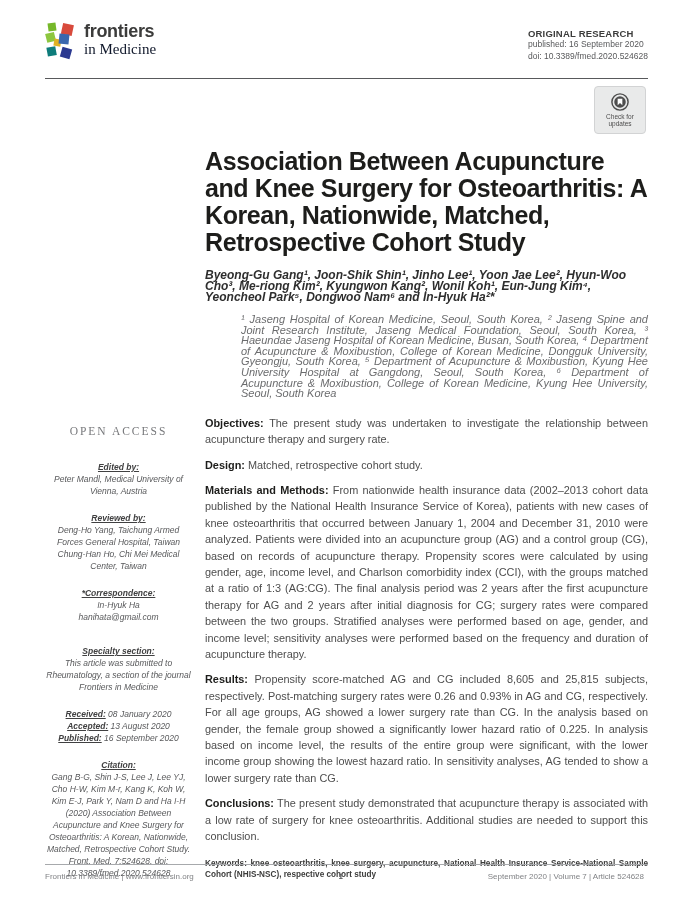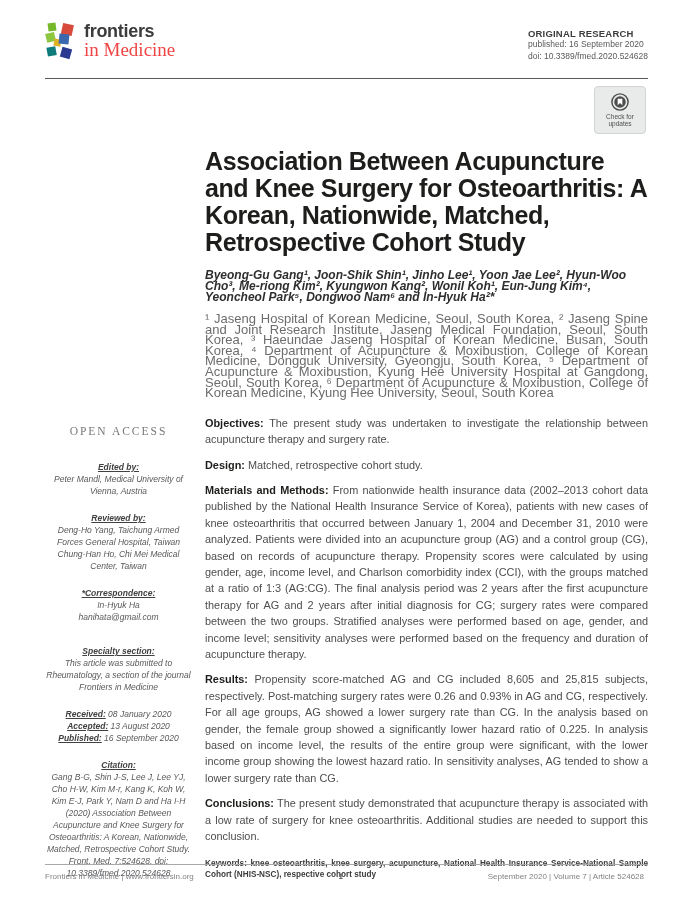--- a/index.html
+++ b/index.html
@@ -16,21 +16,21 @@
     position:absolute; left:45px; right:44px; top:22px;
     display:flex; justify-content:space-between; align-items:flex-start;
   }
   .logo { display:flex; align-items:flex-start; gap:7px; }
   .logo-mark { width:32px; height:40px; }
   .logo-text .logo-title {
     font-size:18px; font-weight:bold; color:#3c3c3b; letter-spacing:-0.3px; line-height:19px;
   }
   .logo-text .logo-subtitle {
     font-family:"Liberation Serif","DejaVu Serif",serif;
-    font-size:19px; color:#ef4444; line-height:17px;
+    font-size:15px; color:#0f172a; line-height:17px;
   }
   .header-meta { color:#3c3c3b; padding-top:6px; }
   .header-meta .type { font-size:9.5px; font-weight:bold; letter-spacing:0.2px; }
   .header-meta .pub, .header-meta .doi { font-size:8.5px; color:#58595b; line-height:11.5px; }
   .header-rule {
     position:absolute; left:45px; right:44px; top:78px;
     border-top:1px solid #58595b;
   }
   
   .updates-badge {
@@ -69,23 +69,24 @@
     font-size:25px; line-height:27px; font-weight:bold;
     letter-spacing:-0.4px; color:#1d1d1b;
   }
   .authors {
     margin-top:14px;
     font-size:12px; line-height:11px;
     font-weight:bold; font-style:italic; color:#2e2e2e;
   }
   .affiliations {
     margin-top:11px;
-    font-size:13px; line-height:10.6px;
-    color:#6b6c6e;
+    font-size:11px; line-height:10.6px;
+    font-style:italic; color:#6b6c6e;
     text-align:justify;
+    margin-left:36px;
   }
   
   .abstract { margin-top:16px; }
   .para {
     font-size:10.9px; line-height:16.4px; color:#4d4d4d;
     text-align:justify; margin-bottom:9px;
   }
   .para .plabel { font-weight:bold; color:#1d1d1b; }
   .keywords {
     margin-top:13px;

